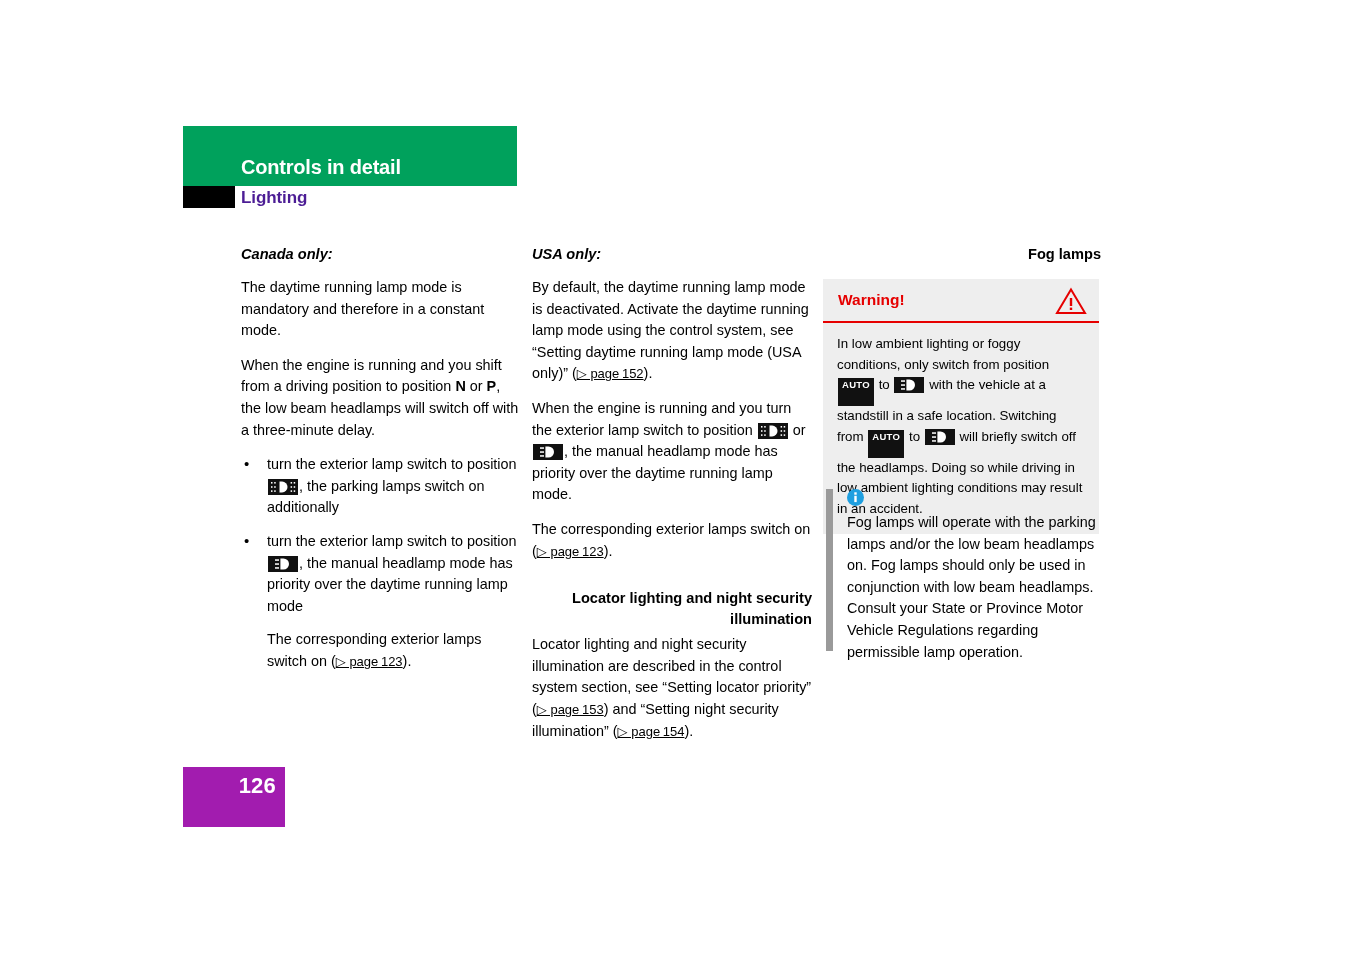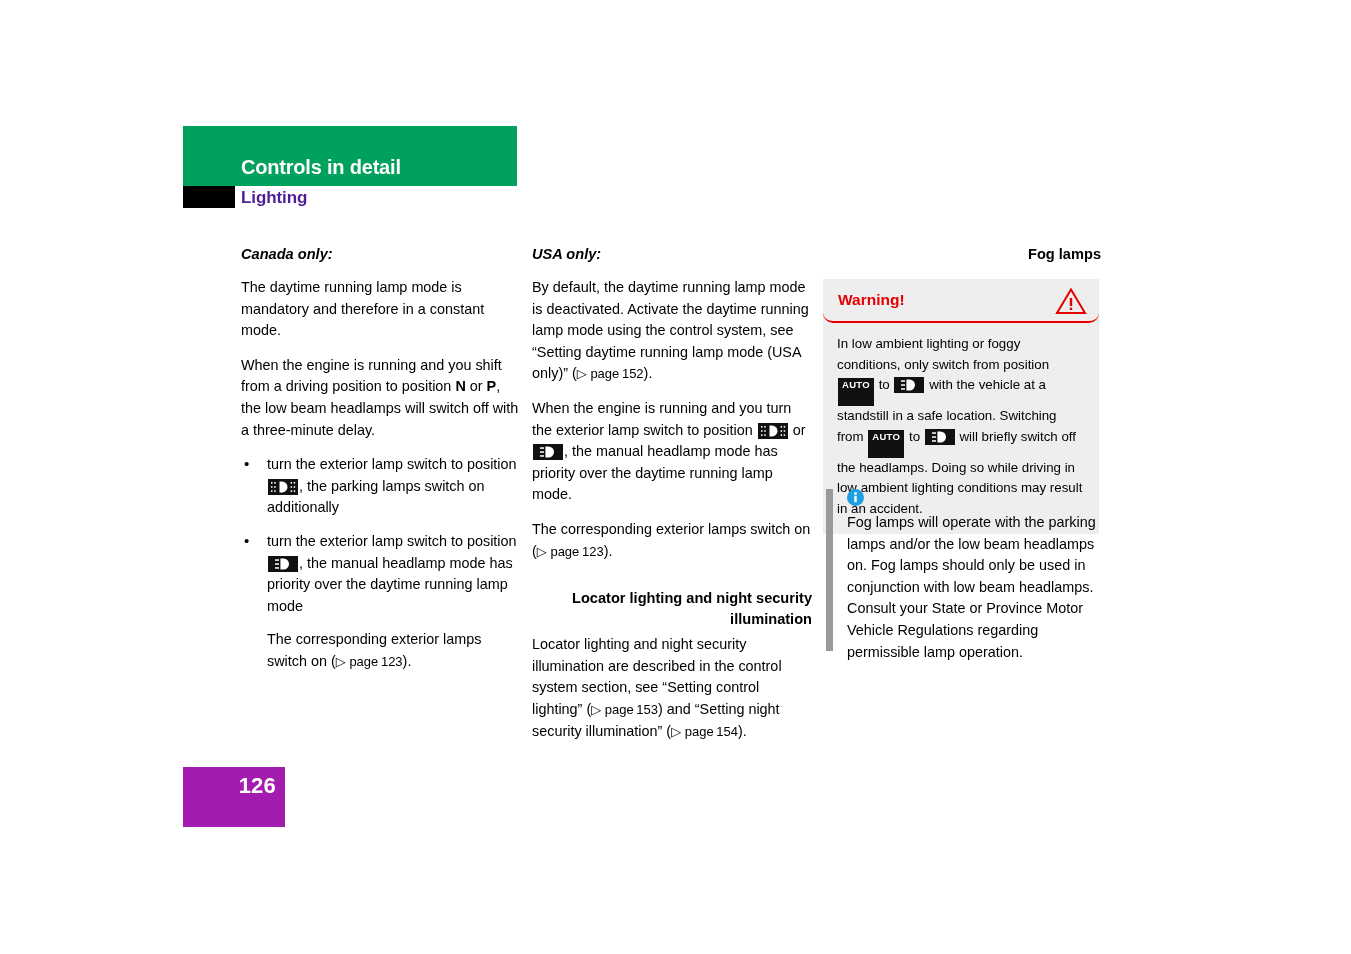--- a/index.html
+++ b/index.html
@@ -123,36 +123,35 @@
     font-weight: bold;
     font-size: 9.5px;
     letter-spacing: 0.3px;
     padding: 2px 4px 16px 4px;
     vertical-align: 1px;
     line-height: 10px;
     margin: 0 1px;
   }
 
   
-  .pgref { display: inline-block; font-size: 13px; vertical-align: 0px; }
+  .pgref { display: inline-block; font-size: 13px; vertical-align: 0px; text-decoration: underline; }
 
   
   #warning-box {
     position: absolute;
     left: 823px; top: 279px;
     width: 276px;
     background: #eeeeee;
     padding: 0;
   }
   #warning-head {
     position: relative;
     height: 44px;
     border-bottom: 2.5px solid #e60000;
     padding: 0 15px;
-    border-radius: 10px;
   }
   #warning-label {
     position: absolute;
     left: 15px; top: 12px;
     color: #e60000;
     font-weight: bold;
     font-size: 15.5px;
     line-height: 18px;
   }
   #warning-triangle {
@@ -279,21 +278,21 @@
             <rect x="7.0" y="3.3" width="4.0" height="1.5"></rect>
             <rect x="7.0" y="7.3" width="4.0" height="1.5"></rect>
             <rect x="7.0" y="11.2" width="4.0" height="1.5"></rect>
           </g>
         </svg></span><span>, the manual headlamp mode has priority over the daytime running lamp mode.</span></p>
 
   <p class="para"><span>The corresponding exterior lamps switch on (</span><span class="pgref">▷ page 123</span><span>).</span></p>
 
   <p class="subhead-bold" style="margin-top:26px;">Locator lighting and night security illumination</p>
 
-  <p class="para"><span>Locator lighting and night security illumination are described in the control system section, see “Setting control lighting” (</span><span class="pgref">▷ page 153</span><span>) and “Setting night security illumination” (</span><span class="pgref">▷ page 154</span><span>).</span></p>
+  <p class="para"><span>Locator lighting and night security illumination are described in the control system section, see “Setting locator priority” (</span><span class="pgref">▷ page 153</span><span>) and “Setting night security illumination” (</span><span class="pgref">▷ page 154</span><span>).</span></p>
 </div>
 
 <div class="column" id="col-right">
   <p class="subhead-bold">Fog lamps</p>
 </div>
 
 <div id="warning-box">
   <div id="warning-head">
     <span id="warning-label">Warning!</span>
     <span id="warning-triangle">

